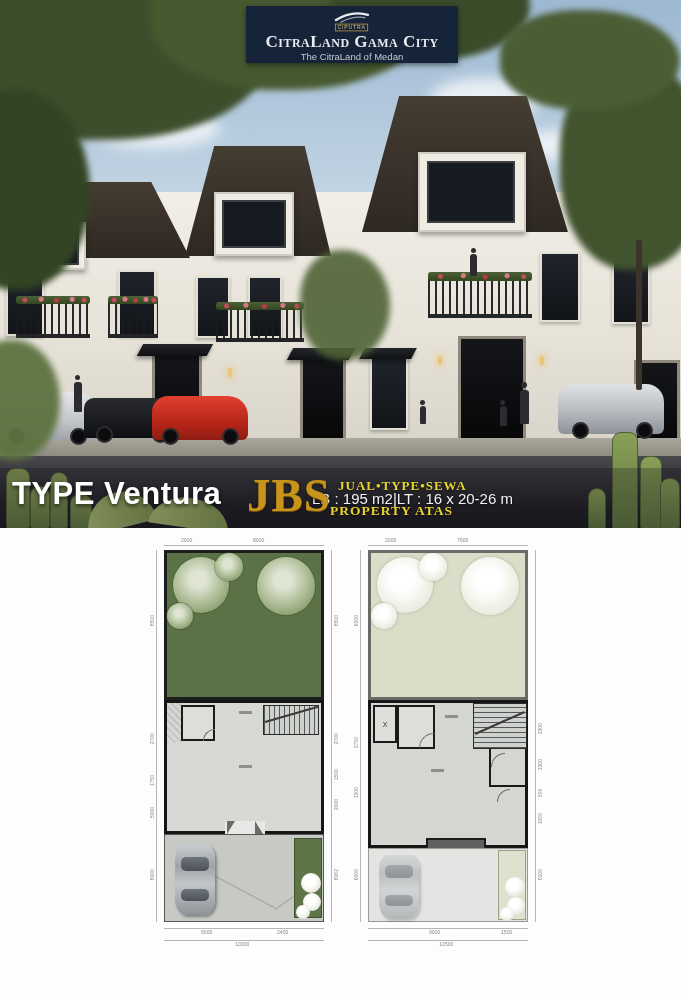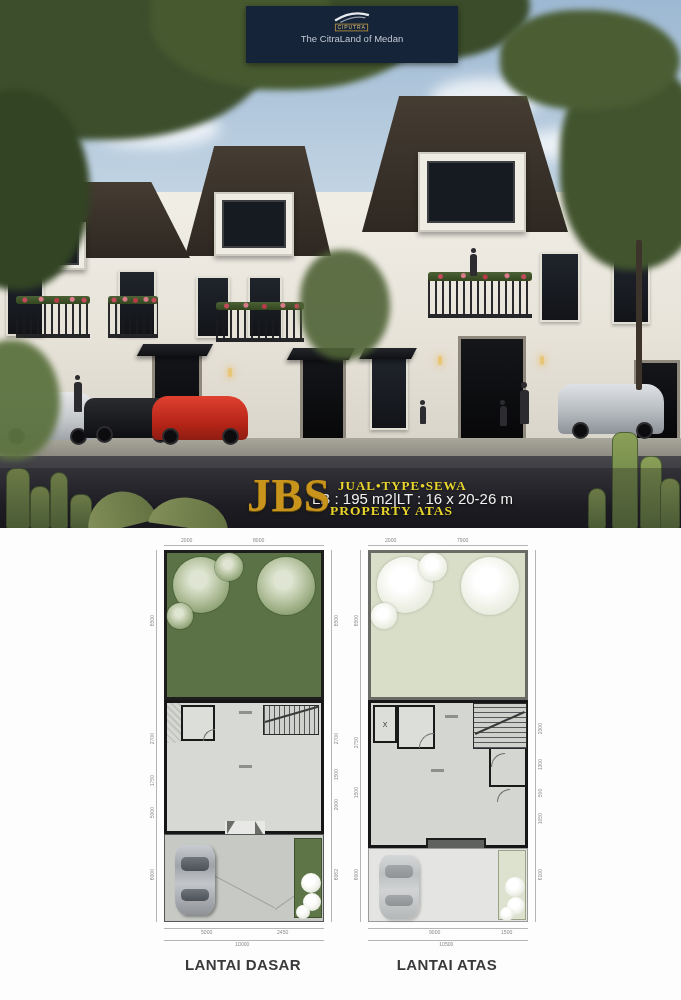--- a/index.html
+++ b/index.html
@@ -206,24 +206,26 @@
     <div class="lobe" style="left:660px;top:478px;width:18px;height:50px;"></div>
     <div class="lobe" style="left:588px;top:488px;width:16px;height:40px;"></div>
     <div class="canopy" style="left:-30px;top:340px;width:90px;height:120px;background:#5d7340;opacity:.95;"></div>
 
     <div class="banner">
       <svg width="46" height="16" viewBox="0 0 48 18" style="margin-top:3px;">
         <path d="M5 13 Q24 1 43 7" stroke="#e9eaee" fill="none" stroke-width="2.6"></path>
         <path d="M11 15 Q27 7 39 10" stroke="#9aa2ae" fill="none" stroke-width="1.4"></path>
       </svg>
       <div class="cip-box">CIPUTRA</div>
+      <div class="title">CitraLand Gama City</div>
       <div class="tag">The CitraLand of Medan</div>
     </div>
 
     <div class="band-shade"></div>
+    <div class="type-label">TYPE Ventura</div>
     <div class="specs">
       <span>LB : 195 m2</span>
       <span>|</span>
       <span>LT : 16 x 20-26 m</span>
     </div>
     <div class="wm-big">JBS</div>
     <div class="wm-line" style="left:338px;top:478px;font-size:13px;">JUAL•TYPE•SEWA</div>
     <div class="wm-line" style="left:330px;top:503px;font-size:13.5px;">PROPERTY ATAS</div>
   </div>
 
@@ -287,21 +289,20 @@
         </div>
       </div>
 
       <div class="sgarden" style="left:130px;top:288px;height:80px;background:#5d7547;">
         <div class="bushc" style="left:6px;top:34px;width:20px;height:20px;"></div>
         <div class="bushc" style="left:8px;top:54px;width:18px;height:18px;"></div>
         <div class="bushc" style="left:1px;top:66px;width:14px;height:14px;"></div>
       </div>
     </div>
   </div>
-  <div class="plan-label" style="left:148px;top:956px;">LANTAI DASAR</div>
 
   <div class="plan" style="left:352px;top:536px;">
     <div class="dimline-h" style="left:16px;top:9px;width:160px;"></div>
     <div class="dim" style="left:32px;top:1px;">2000</div>
     <div class="dim" style="left:104px;top:1px;">7900</div>
     <div class="dimline-v" style="left:8px;top:14px;height:372px;"></div>
     <div class="dim-v" style="left:1px;top:78px;">6500</div>
     <div class="dim-v" style="left:1px;top:200px;">2750</div>
     <div class="dim-v" style="left:1px;top:250px;">1500</div>
     <div class="dim-v" style="left:1px;top:332px;">6000</div>
@@ -350,16 +351,15 @@
           <div class="carglass" style="top:40px;height:11px;"></div>
         </div>
       </div>
       <div class="sgarden" style="left:130px;top:300px;height:70px;background:#dde2cf;border-color:#9aa287;">
         <div class="bushc" style="left:6px;top:26px;width:20px;height:20px;"></div>
         <div class="bushc" style="left:8px;top:46px;width:18px;height:18px;"></div>
         <div class="bushc" style="left:1px;top:56px;width:14px;height:14px;"></div>
       </div>
     </div>
   </div>
-  <div class="plan-label" style="left:352px;top:956px;">LANTAI ATAS</div>
 
 
 </div>
 
 </body></html>

